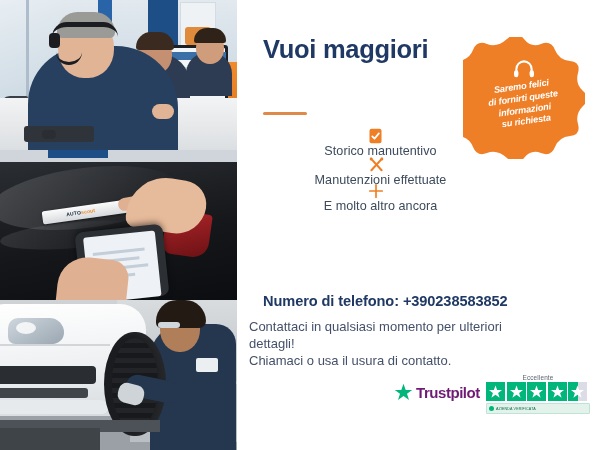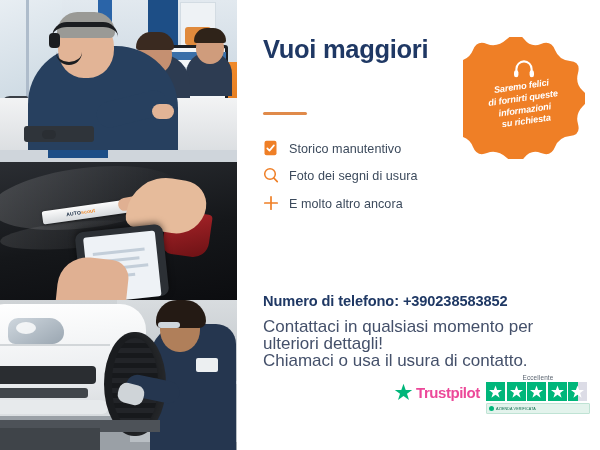--- a/index.html
+++ b/index.html
@@ -127,42 +127,42 @@
   
   .content{position:relative;flex:1;height:450px;background:#fff;}
 
   .headline{
     position:absolute;left:26px;top:33px;width:210px;
     font-size:25.5px;line-height:32px;font-weight:bold;color:#1f3864;letter-spacing:-.3px;
   }
   .rule{position:absolute;left:26px;top:112px;width:44px;height:3px;background:#e08a4a;border-radius:2px;}
 
   .feature-list{position:absolute;left:26px;top:128px;width:235px;}
-  .feature{display:flex;align-items:flex-end;height:27.5px;}
+  .feature{display:flex;align-items:center;height:27.5px;flex-direction:column;}
   .feature .ico{width:26px;flex:none;display:flex;align-items:center;justify-content:flex-start;}
   .feature .txt{font-size:12.6px;color:#3c4a5c;letter-spacing:.05px;}
 
   .phone{position:absolute;left:26px;top:293px;font-size:14.6px;font-weight:bold;color:#1f3864;letter-spacing:-.1px;}
-  .sub{position:absolute;left:26px;top:318px;width:290px;font-size:17px;line-height:17px;color:#44506a;}
+  .sub{position:absolute;left:12px;top:318px;width:290px;font-size:13px;line-height:17px;color:#44506a;}
 
   
   .badge{position:absolute;left:463px;top:37px;width:122px;height:122px;}
   .badge .sun{position:absolute;inset:0;}
   .badge .btxt{
     position:absolute;left:13px;top:44px;width:96px;
     text-align:center;color:#fff;font-style:italic;font-weight:bold;
     font-size:9.1px;line-height:11.8px;letter-spacing:-.1px;
     transform:rotate(-8deg);
   }
   .badge .hs{position:absolute;left:50px;top:22px;width:22px;height:20px;}
 
   
   .tp{position:absolute;left:390px;top:374px;width:200px;height:44px;}
   .tp .logo{position:absolute;left:4px;top:9px;display:flex;align-items:center;gap:3px;}
-  .tp .logo .name{font-size:15px;font-weight:bold;color:#ec4899;letter-spacing:-.45px;}
+  .tp .logo .name{font-size:15px;font-weight:bold;color:#701a75;letter-spacing:-.45px;}
   .tp .rate{position:absolute;left:96px;top:0;width:104px;}
   .tp .ex{font-size:6.4px;color:#5a6470;text-align:center;letter-spacing:.15px;margin-bottom:1px;}
   .tp .stars{display:flex;gap:1.5px;}
   .tp .st{width:19px;height:19px;background:#00b67a;position:relative;}
   .tp .st.half{background:linear-gradient(90deg,#00b67a 50%,#dcdce6 50%);}
   .tp .verif{margin-top:2px;height:9px;background:#e3f3ec;border:1px solid #bfe3d4;
     border-radius:1px;display:flex;align-items:center;gap:2px;padding:0 2px;}
   .tp .verif .dot{width:5px;height:5px;border-radius:50%;background:#00b67a;flex:none;}
   .tp .verif .vt{font-size:3.7px;color:#0c6b4c;letter-spacing:.1px;white-space:nowrap;}
 </style>
@@ -282,30 +282,34 @@
       <div class="feature">
         <span class="ico">
           <svg width="15" height="16" viewBox="0 0 15 16">
             <rect x="1.5" y="0.8" width="12" height="14.4" rx="2" fill="#ef7f26"></rect>
             <path d="M4.3 8.3 L6.5 10.6 L10.9 5.4" stroke="#fff" stroke-width="1.7" fill="none" stroke-linecap="round" stroke-linejoin="round"></path>
           </svg>
         </span>
         <span class="txt">Storico manutentivo</span>
       </div>
 
-
       <div class="feature">
         <span class="ico">
-          <svg width="16" height="16" viewBox="0 0 16 16">
-            <circle cx="7" cy="7" r="5.3" fill="none" stroke="#ef7f26" stroke-width="1.5"></circle>
-            <path d="M10.9 11.1 L14.3 14.6" stroke="#ef7f26" stroke-width="1.6" stroke-linecap="round"></path>
+          <svg width="17" height="17" viewBox="0 0 17 17">
+            <g stroke="#ef7f26" stroke-width="2.1" stroke-linecap="round">
+              <path d="M3 2.6 L13.6 14.2"></path>
+              <path d="M14 2.6 L3.4 14.2"></path>
+            </g>
+            <circle cx="3.2" cy="2.9" r="1.5" fill="#ef7f26"></circle>
+            <circle cx="13.8" cy="2.9" r="1.5" fill="#ef7f26"></circle>
           </svg>
         </span>
-        <span class="txt">Foto dei segni di usura</span>
-      </div>
+        <span class="txt">Manutenzioni effettuate</span>
+      </div>
+
 
 
       <div class="feature">
         <span class="ico">
           <svg width="16" height="16" viewBox="0 0 16 16">
             <g stroke="#ef7f26" stroke-width="1.7" stroke-linecap="round">
               <path d="M8 1.8 V14.2"></path>
               <path d="M1.8 8 H14.2"></path>
             </g>
           </svg>

